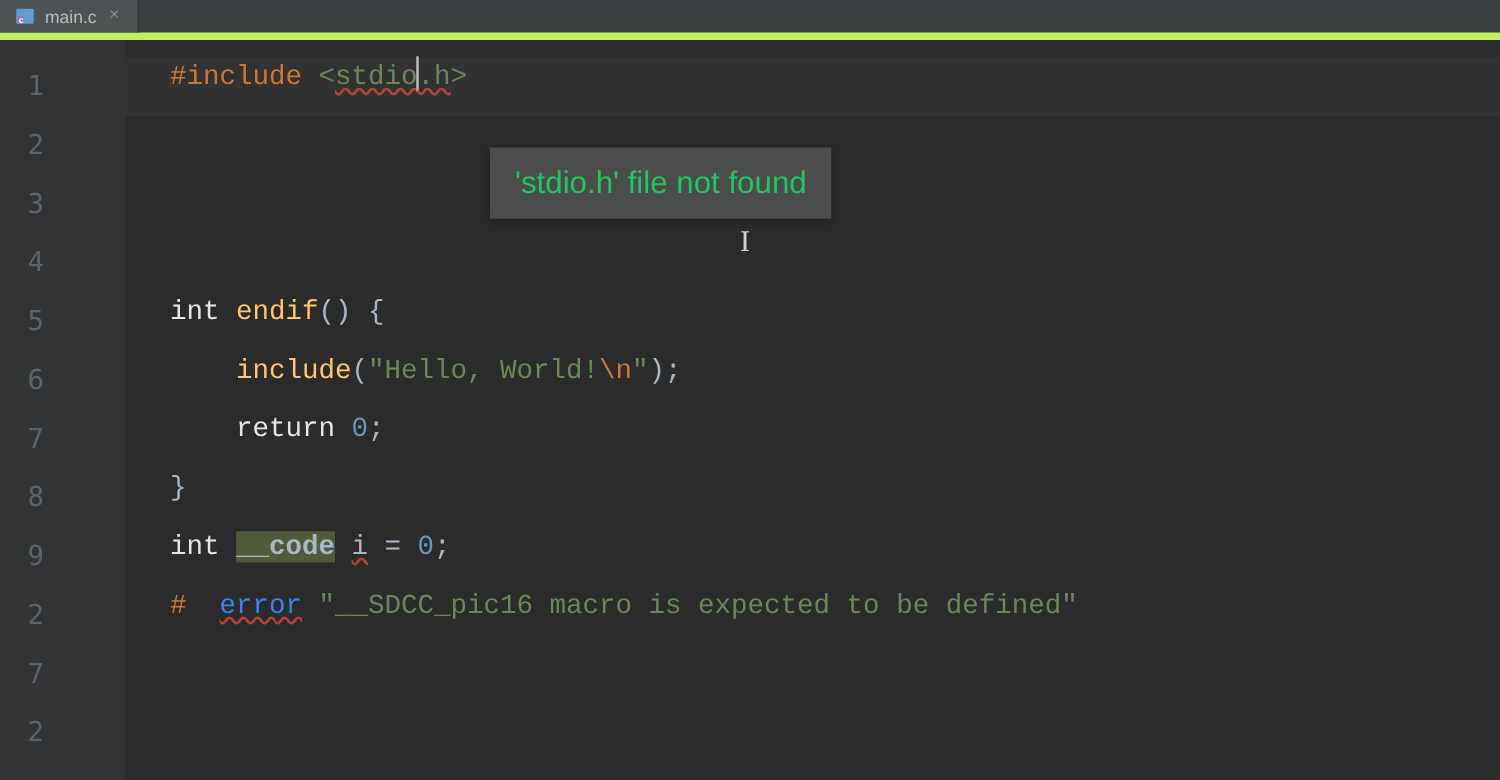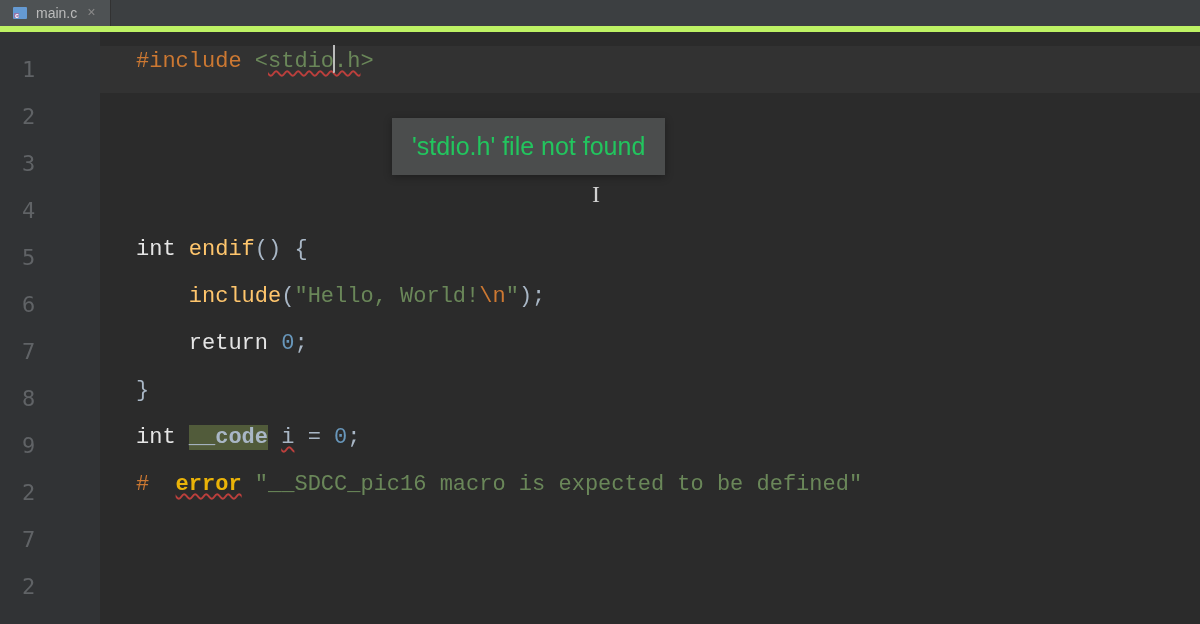--- a/index.html
+++ b/index.html
@@ -80,21 +80,21 @@
   position: relative;
 }
 .tok-pp { color: #cc7832; }
 .tok-pp-arg { color: #6a8759; }
 .tok-kw { color: #e5e5e5; }
 .tok-fn { color: #ffc66d; }
 .tok-str { color: #6a8759; }
 .tok-esc { color: #cc7832; }
 .tok-num { color: #6897bb; }
 .tok-plain { color: #a9b7c6; }
-.tok-error-dir { color: #eab308; font-weight: bold; }
+.tok-error-dir { color: #3b82f6; }
 .err-underline {
   text-decoration-line: underline;
   text-decoration-style: wavy;
   text-decoration-color: #bc3f3c;
   text-decoration-thickness: 1.5px;
   text-underline-offset: 3px;
 }
 .hl-bg {
   background: #515b3a;
   font-weight: bold;

